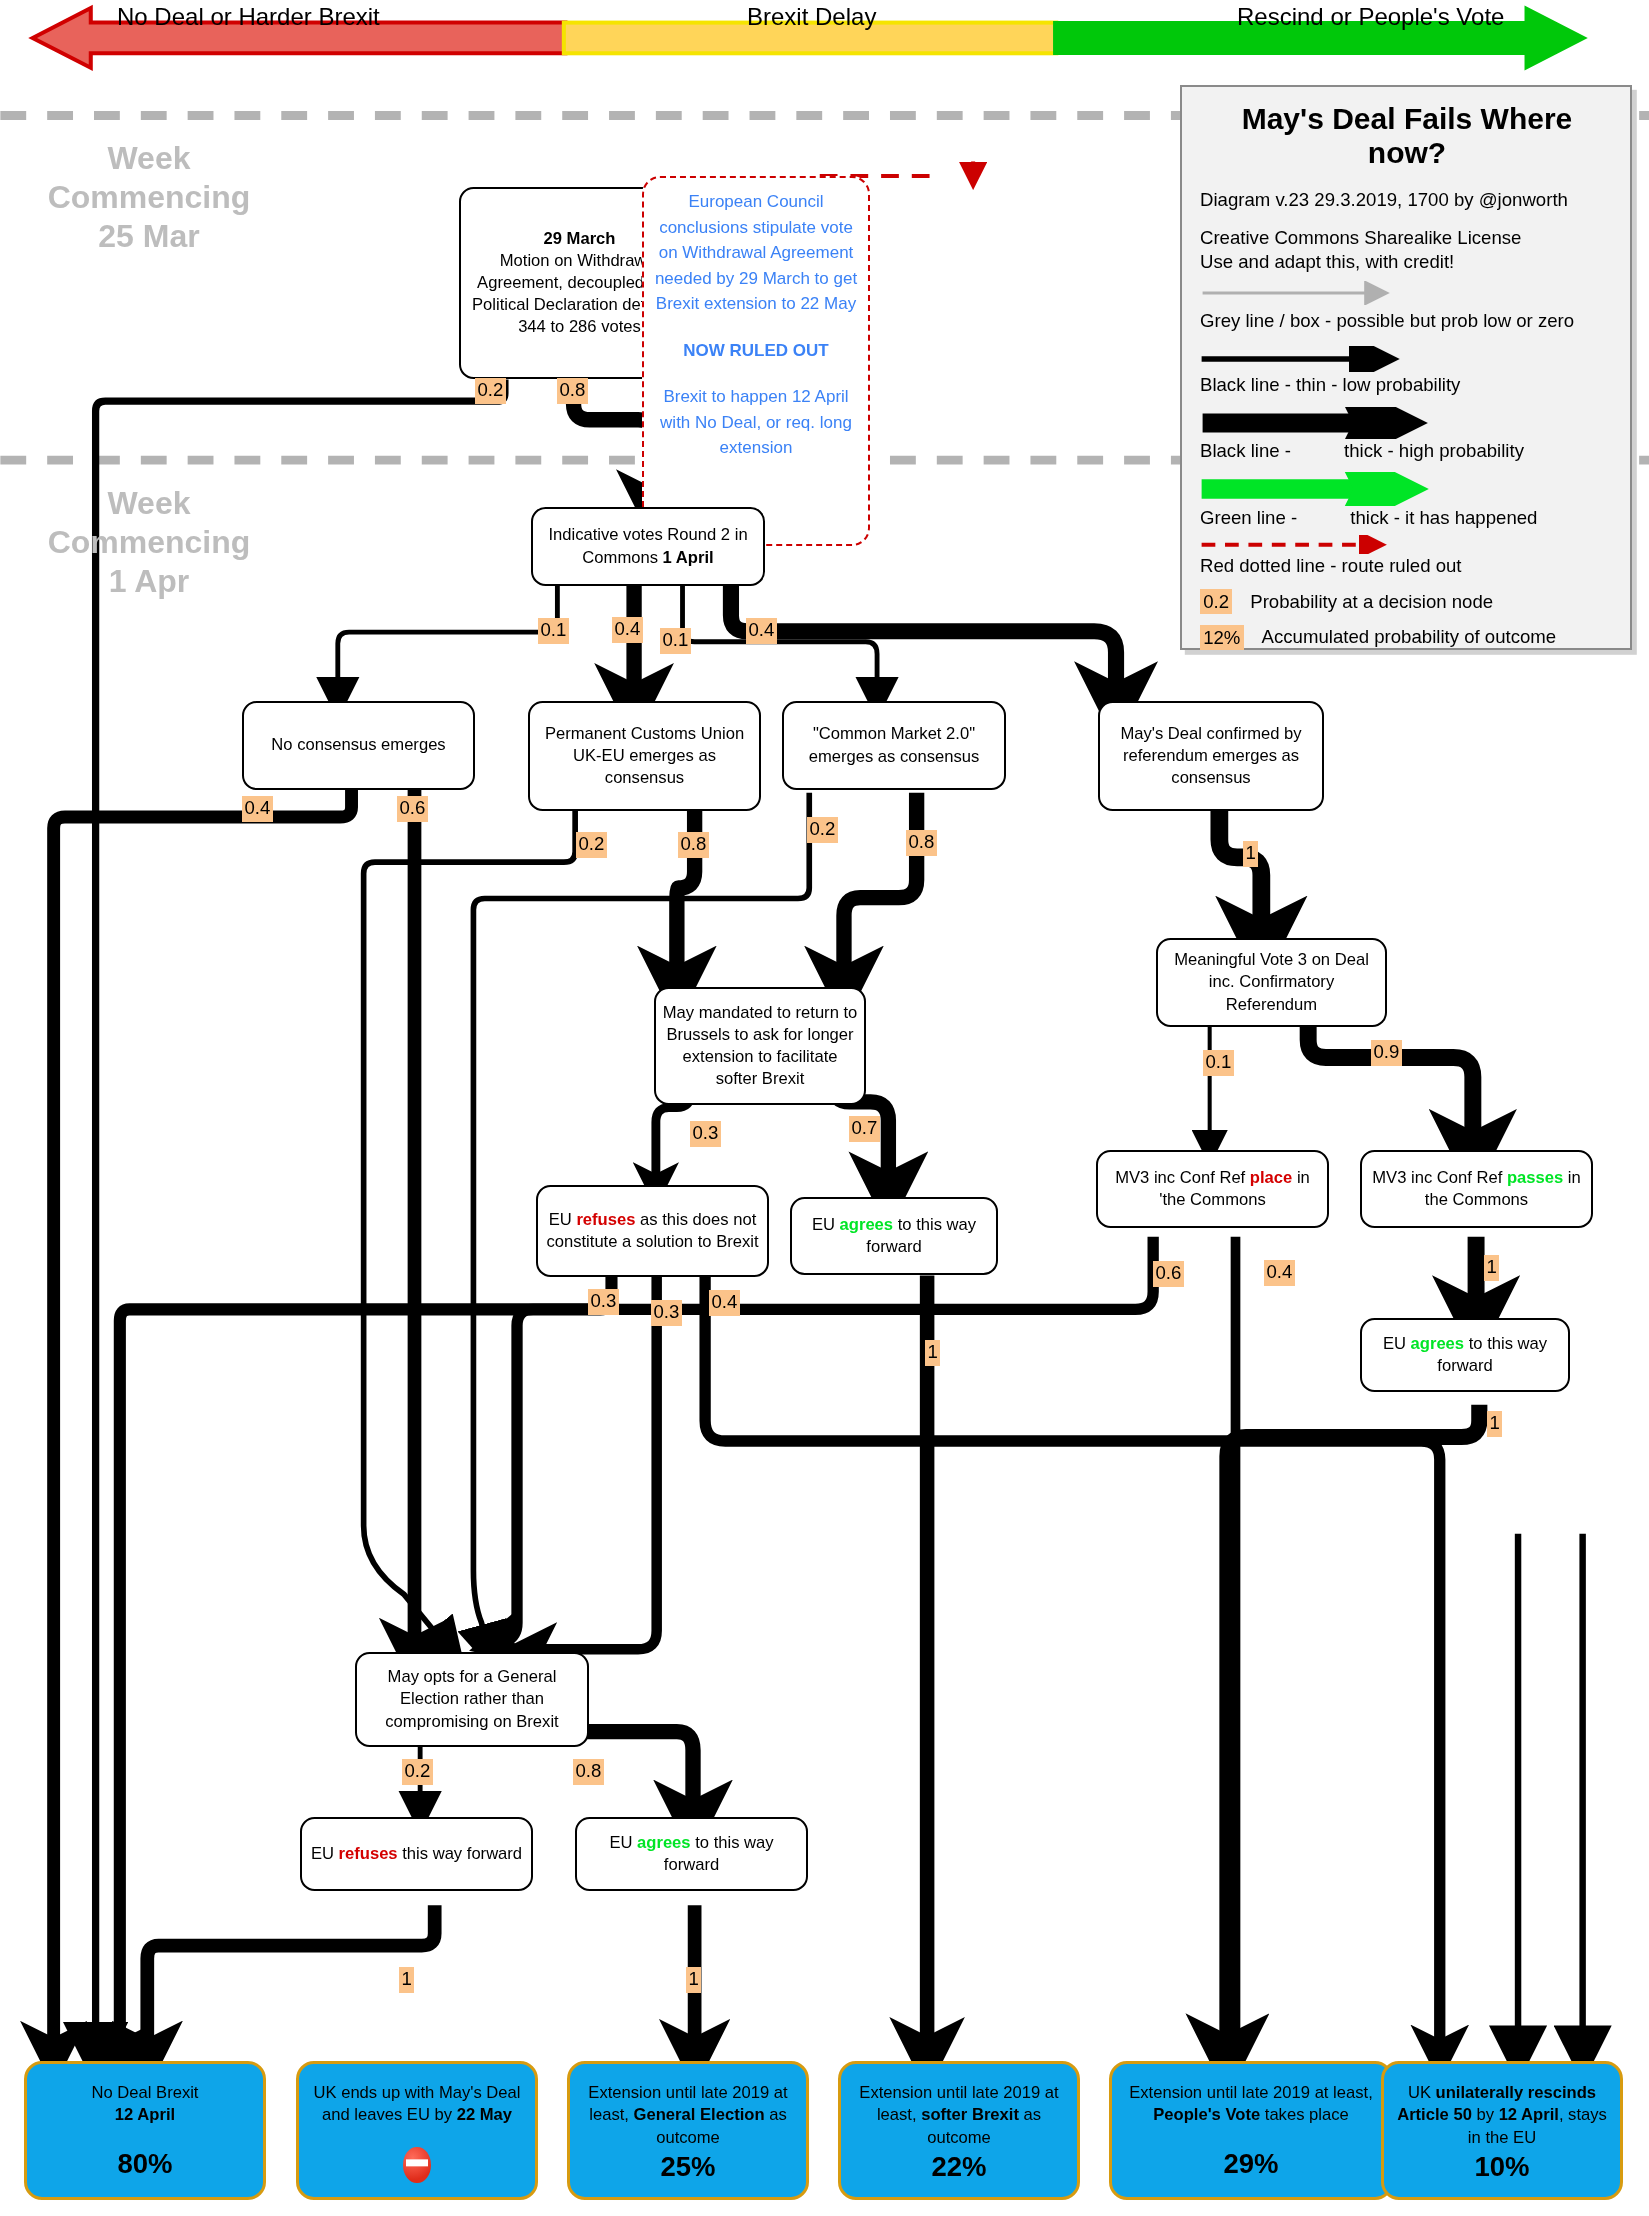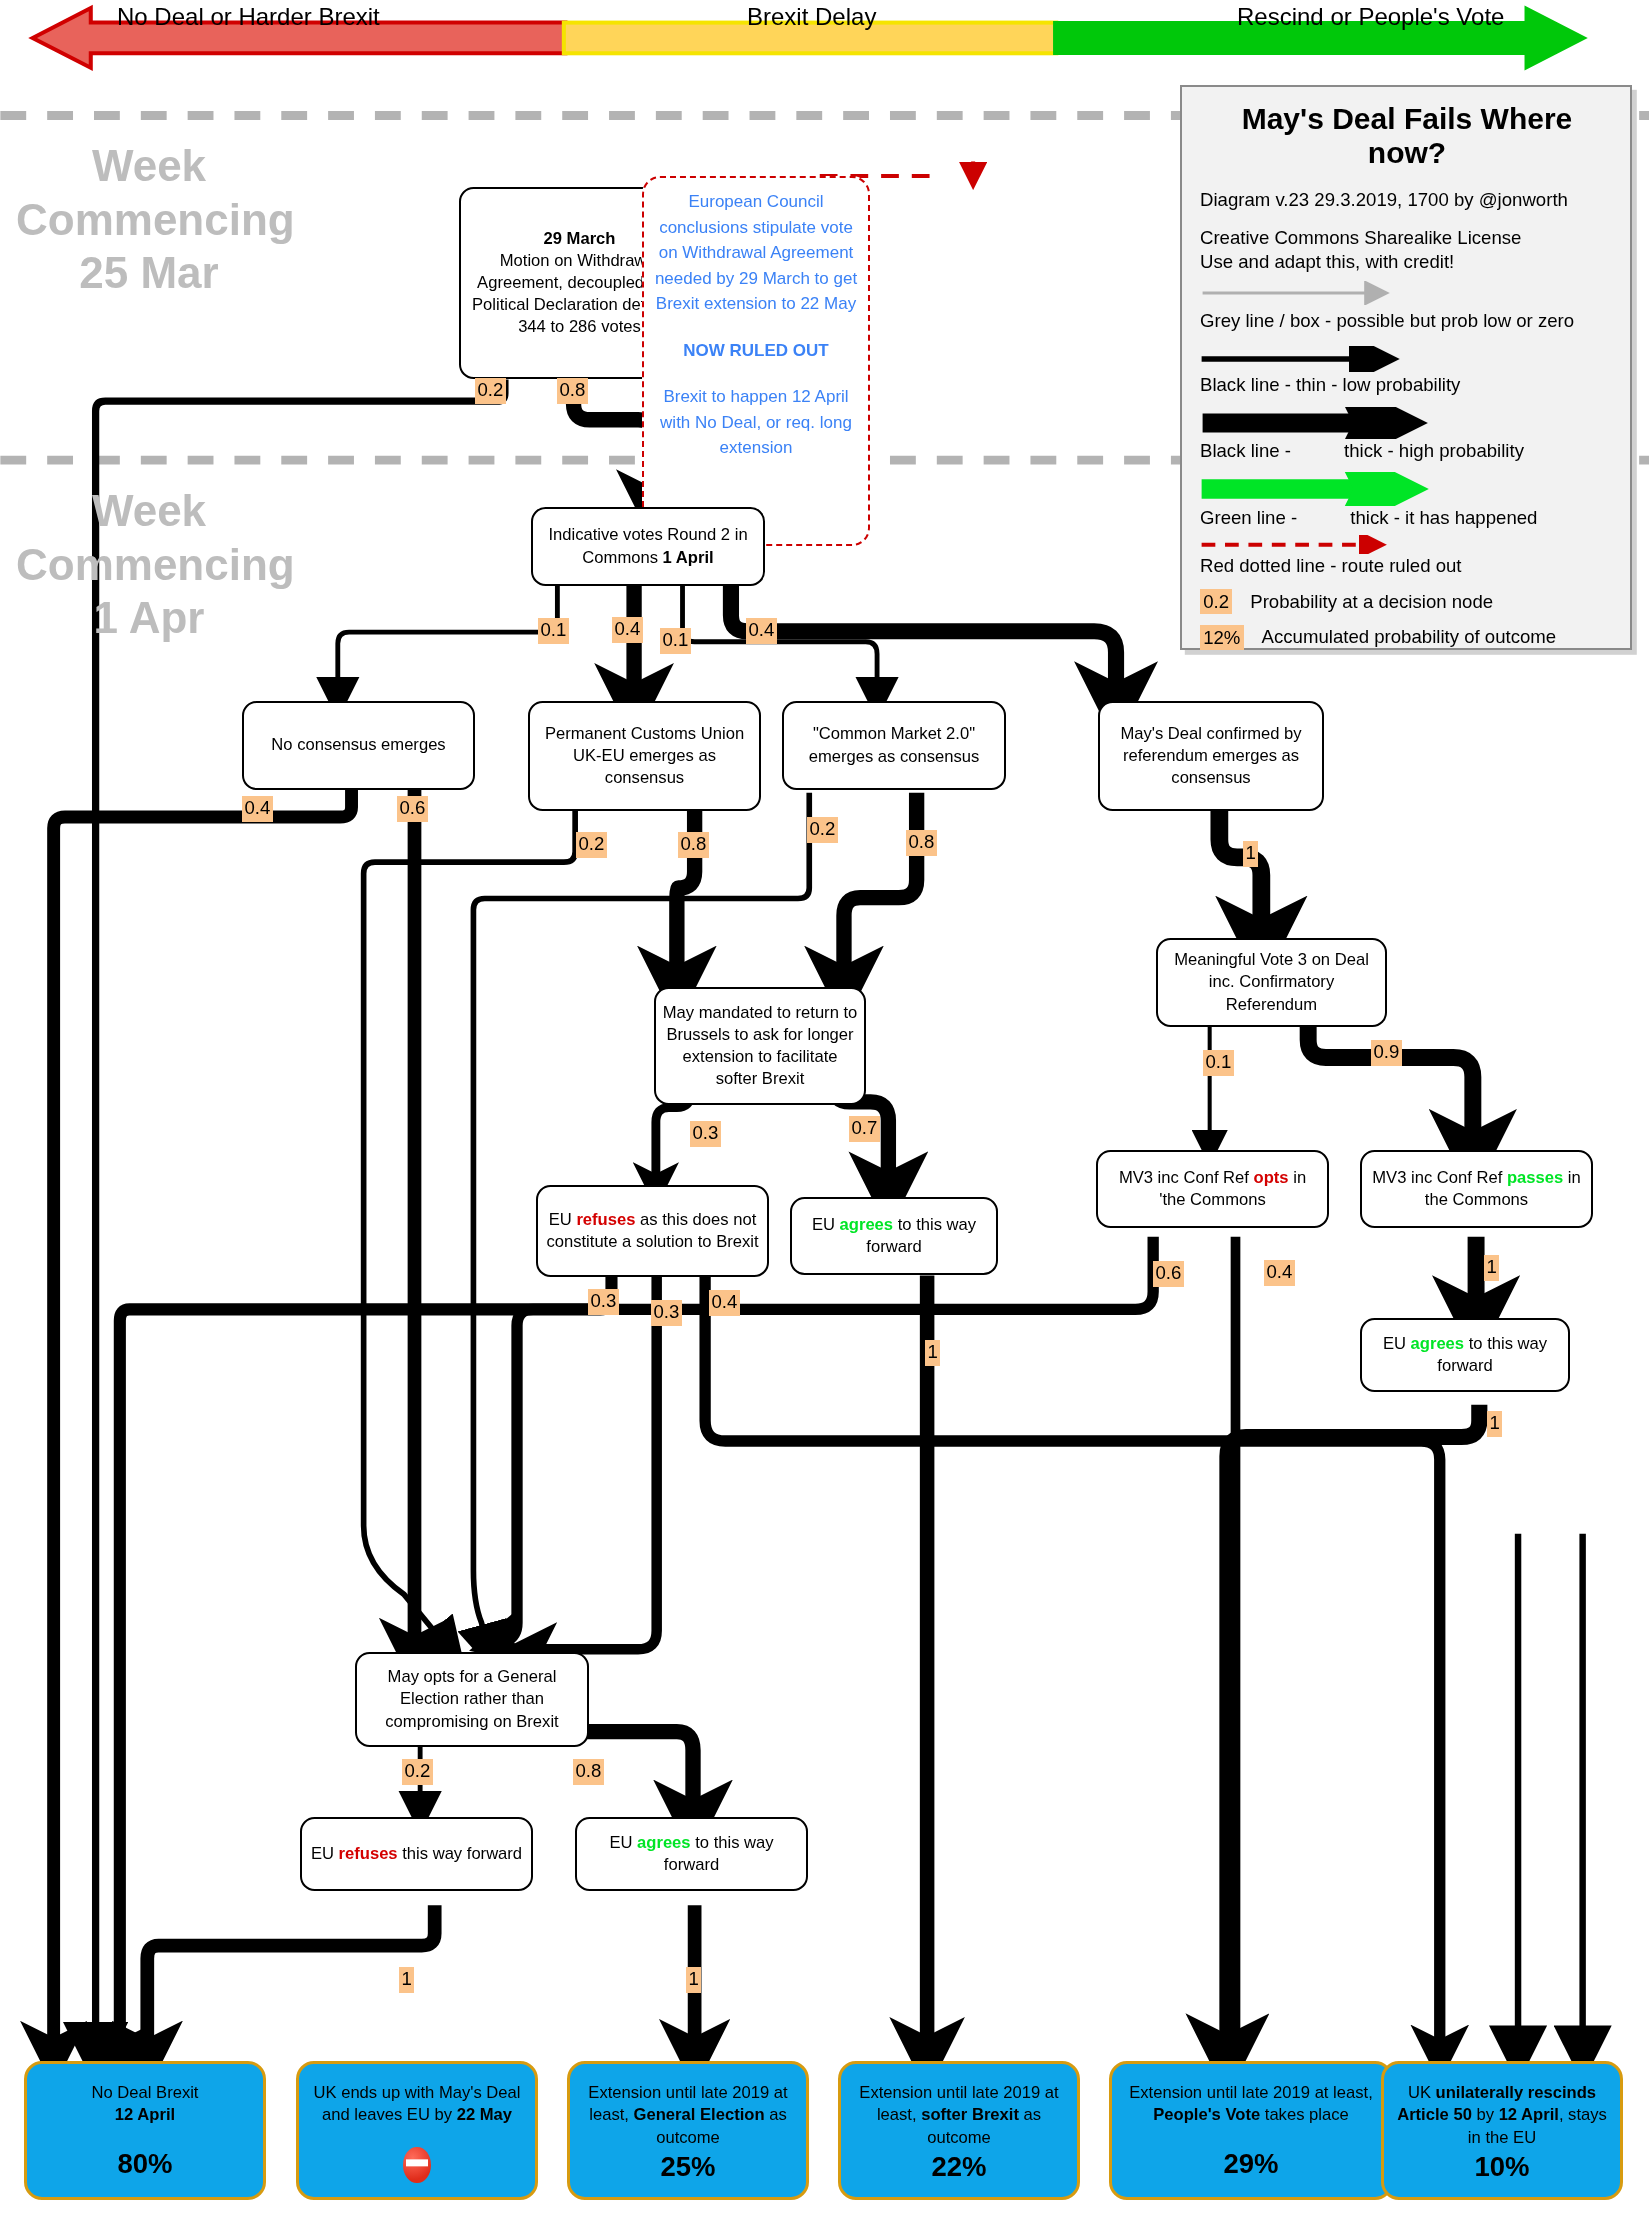--- a/index.html
+++ b/index.html
@@ -2,21 +2,21 @@
 <html style="font-size:13px"><head>
 <meta charset="utf-8">
 <style>
   html,body{margin:0;padding:0;background:#fff;}
   body{font-family:"Liberation Sans","DejaVu Sans",sans-serif;}
   #stage{position:relative;width:1650px;height:2216px;background:#ffffff;overflow:hidden;}
   svg#wires{position:absolute;left:0;top:0;width:1650px;height:2216px;}
 
   
   .banner-label{position:absolute;font-size:24px;color:#000;white-space:nowrap;font-family:"Liberation Sans",sans-serif;}
-  .week-label{position:absolute;color:#bdbdbd;font-weight:bold;font-size:44px;line-height:1.22;text-align:center;font-family:"Liberation Sans",sans-serif;}
+  .week-label{position:absolute;color:#bdbdbd;font-weight:bold;font-size:32px;line-height:1.22;text-align:center;font-family:"Liberation Sans",sans-serif;}
 
   
   .node{position:absolute;box-sizing:border-box;background:#fff;border:2.4px solid #000;border-radius:14.5px;
         display:flex;align-items:center;justify-content:center;text-align:center;
         font-size:16.6px;line-height:1.33;color:#000;padding:4.8px 6.5px;z-index:5;}
   .node.outcome{background:#0ea5e9;border:3.2px solid #d79b10;border-radius:18px;
         flex-direction:column;justify-content:space-between;padding:18px 8px 14.5px;}
   .outcome-text{font-size:16.6px;line-height:1.35;}
   .outcome-pct{font-size:27.5px;font-weight:bold;}
   .stop-icon{width:27.5px;height:36px;border-radius:50%/50%;background:radial-gradient(circle at 35% 30%,#ff6b5a,#e02d1b 70%);
@@ -262,21 +262,21 @@
   <div class="node" style="left:1090px;top:701px;width:226px;height:110px;margin-left:8px;">
     <span>May's Deal confirmed by referendum emerges as consensus</span>
   </div>
 
   <div class="node" style="left:1156px;top:938px;width:231px;height:89px;">
     <span>Meaningful Vote 3 on Deal inc. Confirmatory Referendum</span>
   </div>
 
   <div class="node" style="left:1096px;top:1150px;width:233px;height:78px;">
     <div>
-      <span>MV3 inc Conf Ref </span><span class="red">opts</span><span> in 'the Commons</span>
+      <span>MV3 inc Conf Ref </span><span class="red">place</span><span> in 'the Commons</span>
     </div>
   </div>
 
   <div class="node" style="left:1360px;top:1150px;width:233px;height:78px;">
     <div>
       <span>MV3 inc Conf Ref </span><span class="grn">passes</span><span> in the Commons</span>
     </div>
   </div>
 
   <div class="node" style="left:654px;top:987px;width:212px;height:118px;">

